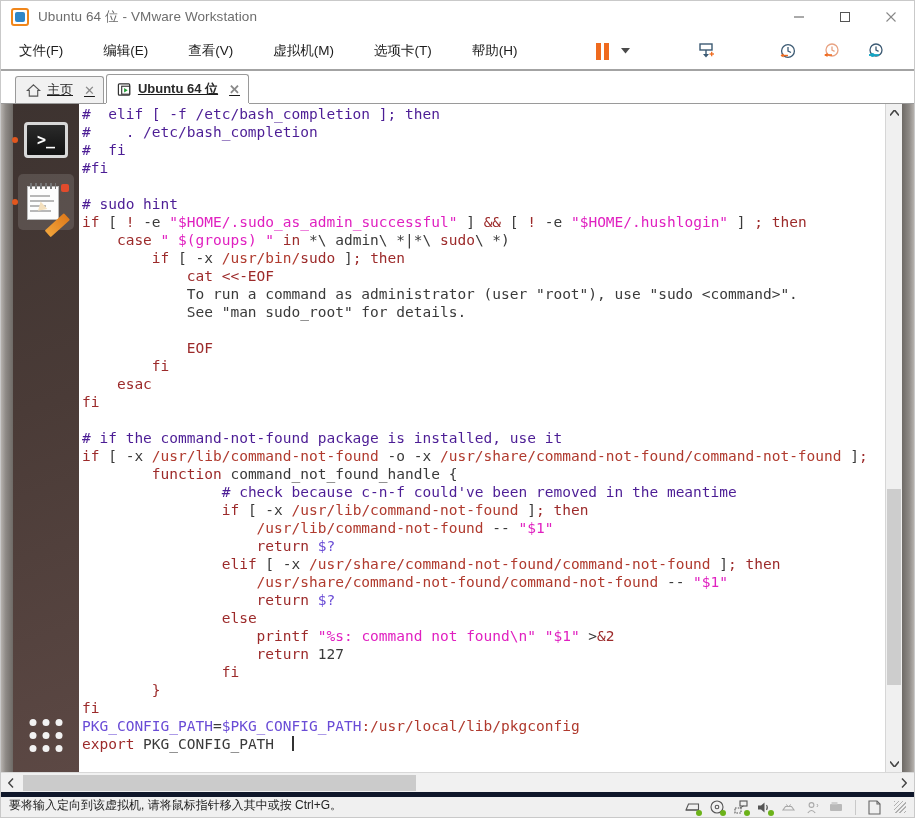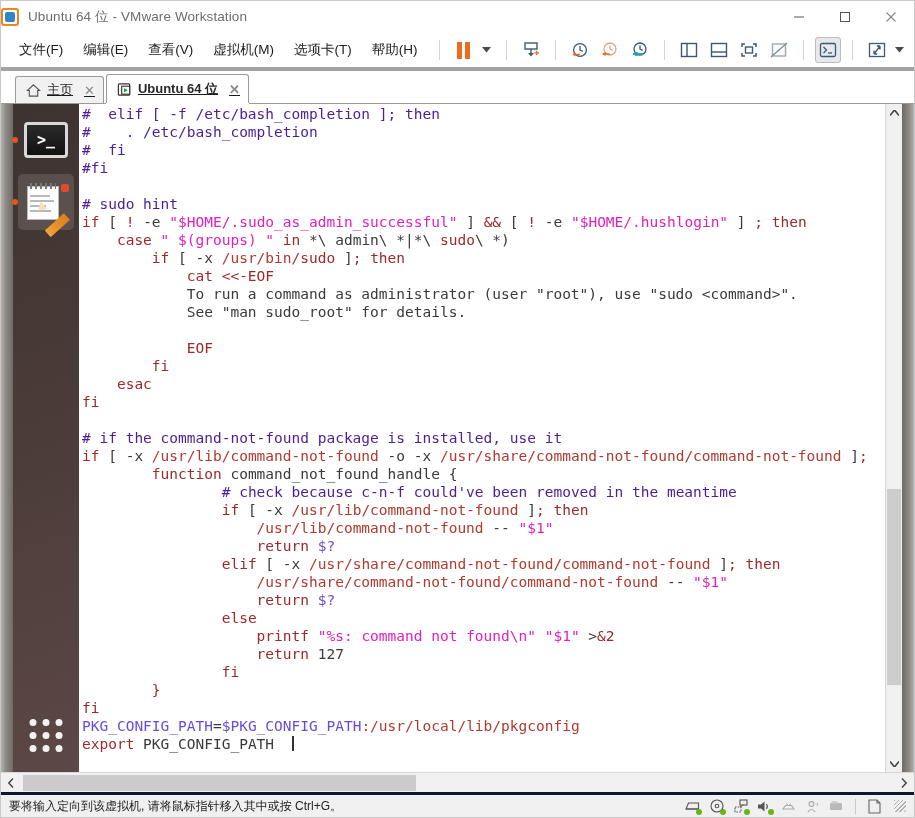--- a/index.html
+++ b/index.html
@@ -12,37 +12,39 @@
     background: #ffffff;
     overflow: hidden;
   }
   #app { width:915px; height:818px; display:flex; flex-direction:column; background:#ffffff; border:1px solid #c9c9c9; }
 
   
   .titlebar {
     height: 32px; flex:0 0 32px;
     display:flex; align-items:center;
     background:#ffffff;
+    padding-left:10px;
     border-bottom:1px solid #ffffff;
   }
   .app-logo { width:18px; height:18px; position:relative; flex:0 0 18px; margin-right:9px; }
   .app-logo .outer { position:absolute; inset:0; border:2px solid #f0861b; border-radius:3px; background:#ffffff;}
   .app-logo .inner { position:absolute; left:4px; top:4px; width:10px; height:10px; background:#2f86c8; border-radius:2px;}
   .title-text { font-size:13.5px; color:#6d6d6d; white-space:nowrap; letter-spacing:0.1px; }
   .win-controls { margin-left:auto; display:flex; height:32px; }
   .win-btn { width:46px; height:32px; display:flex; align-items:center; justify-content:center; color:#4d4d4d; }
   .win-btn svg { display:block; }
 
   
   .menubar {
     height:38px; flex:0 0 38px;
     display:flex; align-items:center;
     background:#ffffff;
-    border-bottom:4px solid #a3a3a3;
+    border-bottom:2px solid #a3a3a3;
     padding-left:10px;
+    gap:20px;
   }
   .menu-item { font-size:13.5px; color:#1c1c1c; padding:4px 8px; margin-right:4px; white-space:nowrap; }
   .mb-sep { width:1px; height:20px; background:#d4d4d4; margin:0 9px; }
   .tb-group { display:flex; align-items:center; }
   .tb-btn { width:26px; height:26px; display:flex; align-items:center; justify-content:center; margin:0 2px; border-radius:3px; }
   .tb-btn.active { background:#e6e8ea; border:1px solid #b9bcc0; }
   .tb-caret { width:16px; height:24px; display:flex; align-items:center; justify-content:center; margin-right:2px;}
   .pause-ico { display:flex; gap:3px; }
   .pause-ico i { display:block; width:5px; height:17px; background:#ef6a1e; }
 
@@ -125,21 +127,21 @@
   .vs-thumb { position:absolute; left:1px; right:1px; top:58%; height:31%; background:#cdcdcd; }
   .right-edge { width:12px; flex:0 0 12px; background:linear-gradient(90deg,#6e6a66 0%, #8e8a86 60%, #b6b2ae 100%); }
 
   
   .hscroll { height:20px; flex:0 0 20px; background:#f1f1f1; display:flex; align-items:center; border-top:1px solid #d8d8d8; }
   .hs-btn { width:20px; height:20px; display:flex; align-items:center; justify-content:center; color:#444; font-size:11px;}
   .hs-track { flex:1 1 auto; height:18px; position:relative; }
   .hs-thumb { position:absolute; left:2px; top:1px; height:16px; width:45%; background:#cbcbcb; }
 
   
-  .statusbar { height:25px; flex:0 0 25px; display:flex; align-items:center; background:#f0f0f0; border-top:3px solid #0f172a; padding:0 4px 0 8px; }
+  .statusbar { height:25px; flex:0 0 25px; display:flex; background:#f0f0f0; border-top:5px solid #0f172a; padding:0 4px 0 8px; }
   .status-text { font-size:12px; color:#222; white-space:nowrap; }
   .status-icons { margin-left:auto; display:flex; align-items:center; gap:7px; padding-right:4px; }
   .st-ico { width:17px; height:16px; position:relative; display:flex; align-items:center; justify-content:center; color:#555; }
   .st-dot { position:absolute; right:-1px; bottom:-1px; width:6px;height:6px;border-radius:50%;background:#6cb21a; }
   .st-sep { width:1px; height:15px; background:#c9c9c9; margin:0 3px; }
   .grip { width:12px;height:12px; margin-left:4px; background:repeating-linear-gradient(135deg,#b0b0b0 0 1px, transparent 1px 3px); }
 </style>
 </head>
 <body>
 

